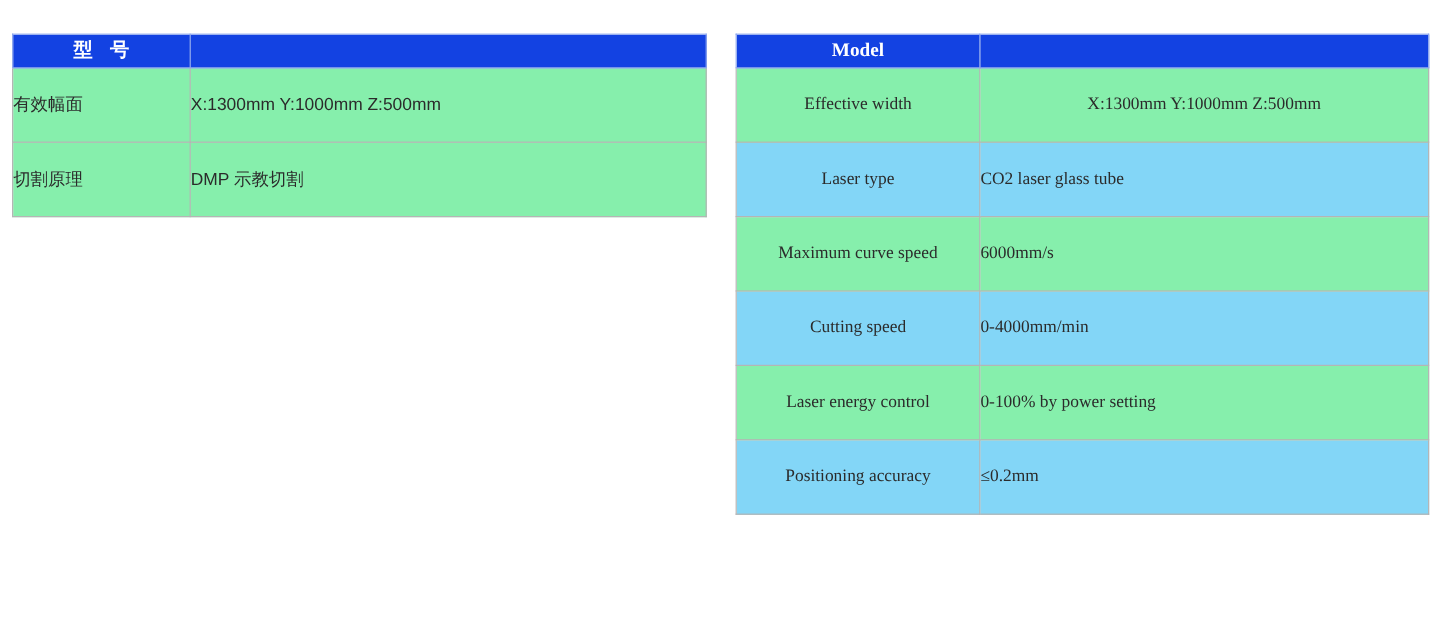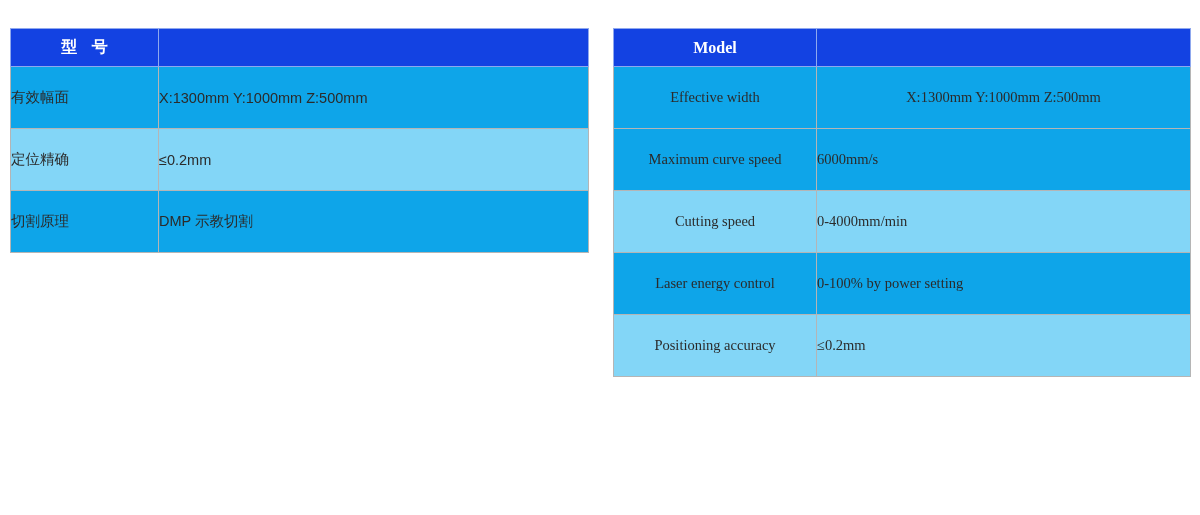--- a/index.html
+++ b/index.html
@@ -33,35 +33,35 @@
 
   .spec-table td, .spec-table th {
     border: 1px solid #b5b5b5;
     padding: 0;
     vertical-align: middle;
     box-sizing: border-box;
   }
 
   
   .spec-table thead th {
-    height: 38px;
+    height: 28px;
     background: #1342e2;
     border-color: #8fa8ee;
     color: #ffffff;
     font-size: 16px;
     font-weight: bold;
     text-align: center;
     letter-spacing: 0.5px;
   }
   .spec-table.left thead th.label-col  { letter-spacing: 5px; padding-left: 5px; }
   .spec-table.right thead th.label-col { letter-spacing: 0px; font-weight: bold; }
 
   
   .spec-table tbody tr { height: 62px; }
-  .spec-table tbody tr.odd  td { background: #0ea5e9; }
+  .spec-table tbody tr.odd  td { background: #86efac; }
   .spec-table tbody tr.even td { background: #83d6f7; }
 
   .spec-table tbody td {
     font-size: 14.5px;
     color: #2b2b2b;
     font-weight: normal;
   }
 
   
   .spec-table.left  col.c1 { width: 148px; }
@@ -91,24 +91,20 @@
       <tr>
         <th class="label-col">型 号</th>
         <th class="value-col"></th>
       </tr>
     </thead>
     <tbody>
         <tr class="odd">
           <td class="cell-label-cn">有效幅面</td>
           <td class="cell-value-cn nowrap">X:1300mm   Y:1000mm   Z:500mm</td>
         </tr>
-        <tr class="even">
-          <td class="cell-label-cn">定位精确</td>
-          <td class="cell-value-cn nowrap">≤0.2mm</td>
-        </tr>
         <tr class="odd">
           <td class="cell-label-cn">切割原理</td>
           <td class="cell-value-cn nowrap">DMP 示教切割</td>
         </tr>
       </tbody>
   </table>
 
   <table class="spec-table right">
     <colgroup>
         <col class="c1">
@@ -118,20 +114,24 @@
       <tr>
         <th class="label-col">Model</th>
         <th class="value-col"></th>
       </tr>
     </thead>
     <tbody>
         <tr class="odd">
           <td class="cell-label-en">Effective width</td>
           <td class="cell-value-en centered nowrap">X:1300mm   Y:1000mm   Z:500mm</td>
         </tr>
+        <tr class="even">
+          <td class="cell-label-en">Laser type</td>
+          <td class="cell-value-en nowrap">CO2 laser glass tube</td>
+        </tr>
         <tr class="odd">
           <td class="cell-label-en">Maximum curve speed</td>
           <td class="cell-value-en nowrap">6000mm/s</td>
         </tr>
         <tr class="even">
           <td class="cell-label-en">Cutting speed</td>
           <td class="cell-value-en nowrap">0-4000mm/min</td>
         </tr>
         <tr class="odd">
           <td class="cell-label-en">Laser energy control</td>

